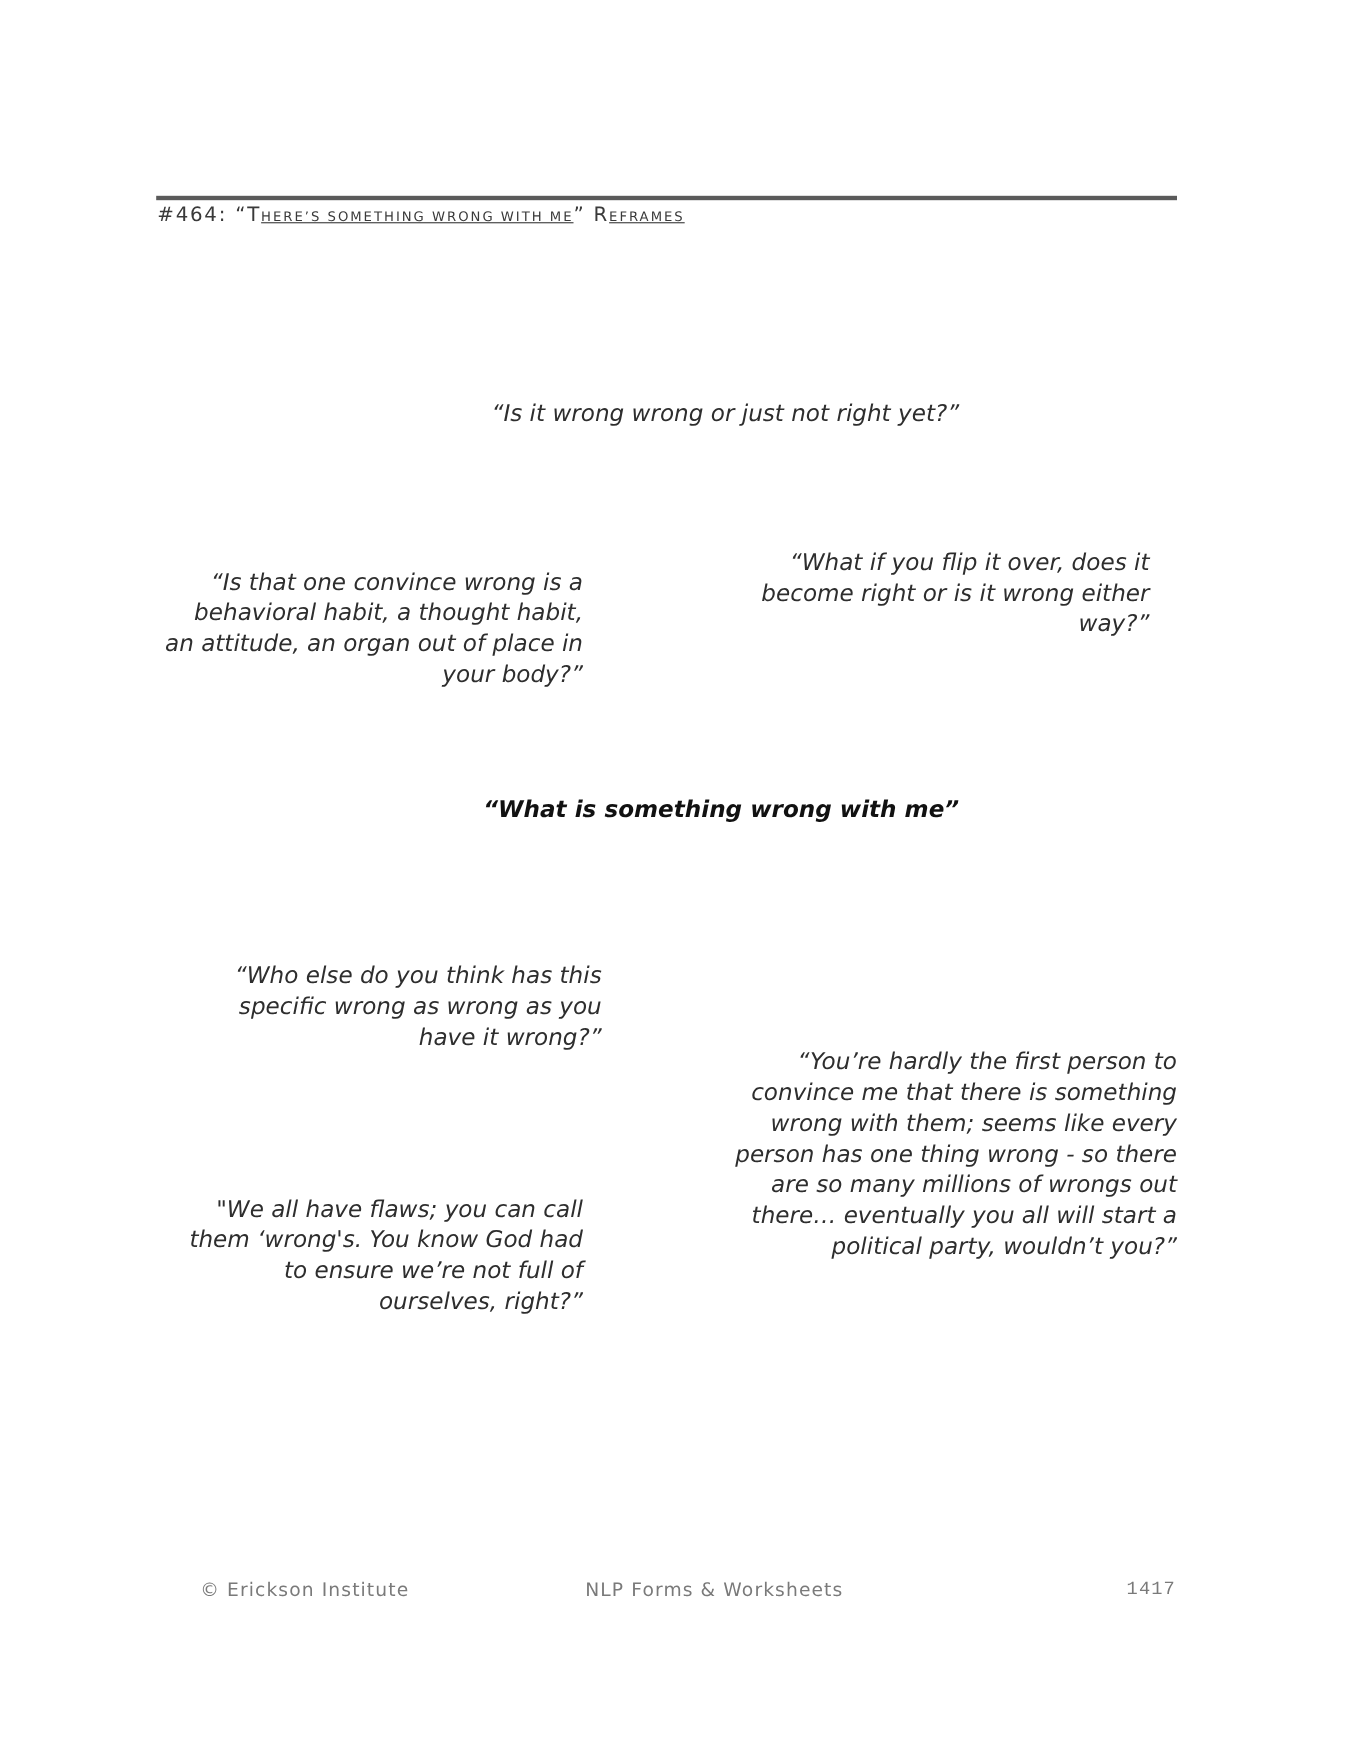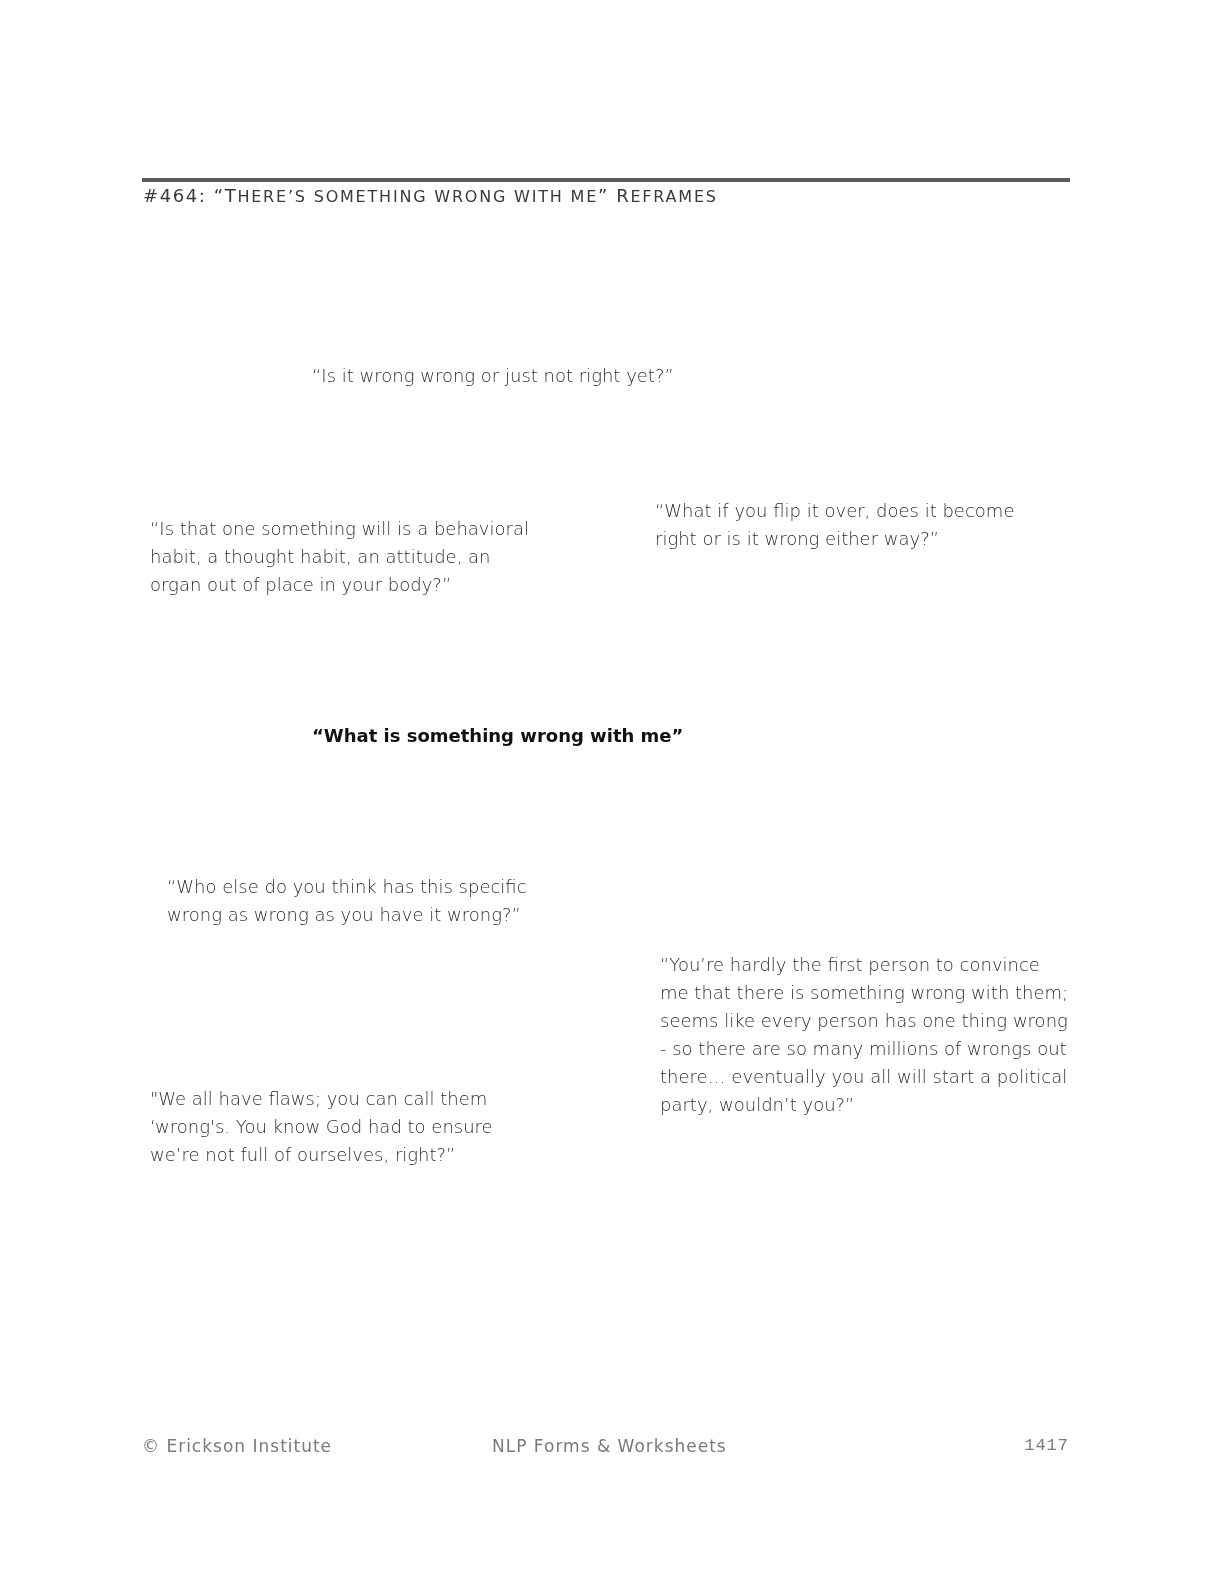--- a/index.html
+++ b/index.html
@@ -26,28 +26,30 @@
     .title {
       position: absolute;
       left: 143px;
       top: 185px;
       font-size: 18px;
       letter-spacing: 1.6px;
       color: #3a3a3a;
       white-space: nowrap;
     }
     .title .sc {
-      font-size: 16px;
+      font-size: 12px;
       letter-spacing: 1.8px;
+      text-decoration: underline;
     }
     .quote {
       position: absolute;
-      font-size: 18px;
+      font-style: italic;
+      font-size: 21px;
       line-height: 28px;
-      text-align: left;
+      text-align: right;
       color: #2e2e2e;
       font-weight: 300;
     }
     .quote.center-top {
       left: 312px;
       width: 560px;
       top: 362px;
     }
     .quote.q-left-1 {
       left: 150px;
@@ -82,37 +84,38 @@
       width: 380px;
       top: 1085px;
     }
     .footer {
       position: absolute;
       top: 1436px;
       font-size: 17px;
       letter-spacing: 1px;
       color: #7a7a7a;
       white-space: nowrap;
+      margin-left: 40px;
     }
     .footer.left { left: 142px; }
     .footer.center { left: 492px; }
     .footer.right { right: 155px; font-family: Liberation Mono, monospace; }
   </style>
 </head>
 <body>
 
 <div class="rule"></div>
 
 <div class="title">
   <span>#464:</span><span> “</span><span>T</span><span class="sc">HERE’S SOMETHING WRONG WITH ME</span><span>” </span><span>R</span><span class="sc">EFRAMES</span>
 </div>
 
 <div class="quote center-top">“Is it wrong wrong or just not right yet?”</div>
 
-<div class="quote q-left-1">“Is that one something will is a behavioral habit, a thought habit, an attitude, an organ out of place in your body?”</div>
+<div class="quote q-left-1">“Is that one convince wrong is a behavioral habit, a thought habit, an attitude, an organ out of place in your body?”</div>
 
 <div class="quote q-right-1">“What if you flip it over, does it become right or is it wrong either way?”</div>
 
 <div class="quote core">“What is something wrong with me”</div>
 
 <div class="quote q-left-2">“Who else do you think has this specific wrong as wrong as you have it wrong?”</div>
 
 <div class="quote q-right-2">“You’re hardly the first person to convince me that there is something wrong with them; seems like every person has one thing wrong - so there are so many millions of wrongs out there… eventually you all will start a political party, wouldn’t you?”</div>
 
 <div class="quote q-left-3">"We all have flaws; you can call them ‘wrong's. You know God had to ensure we’re not full of ourselves, right?”</div>

